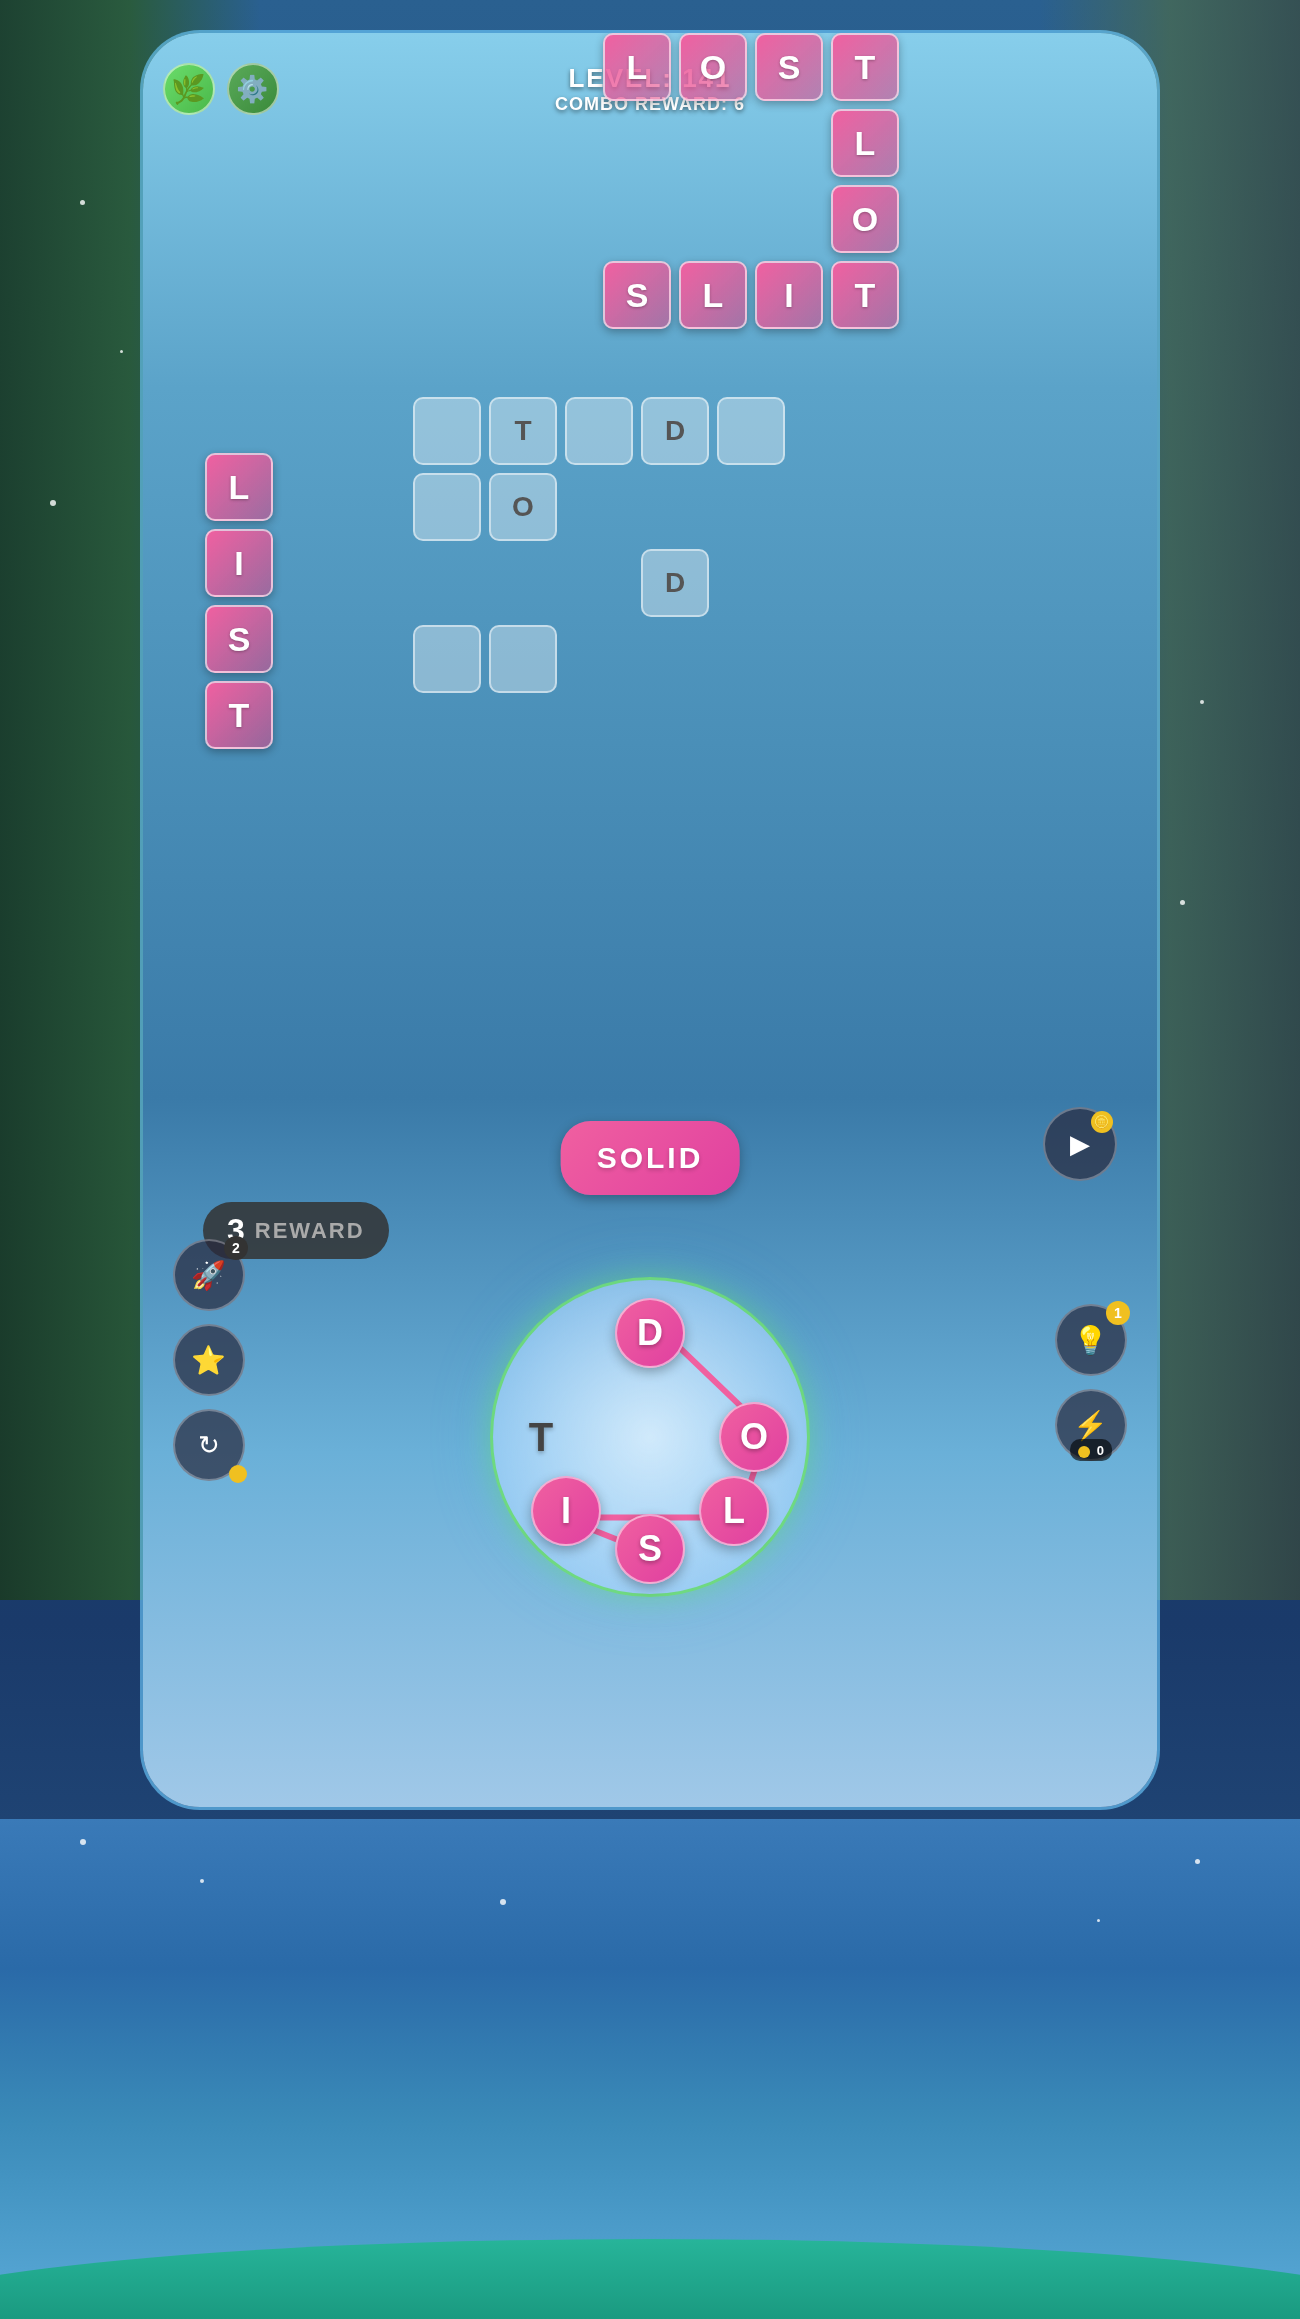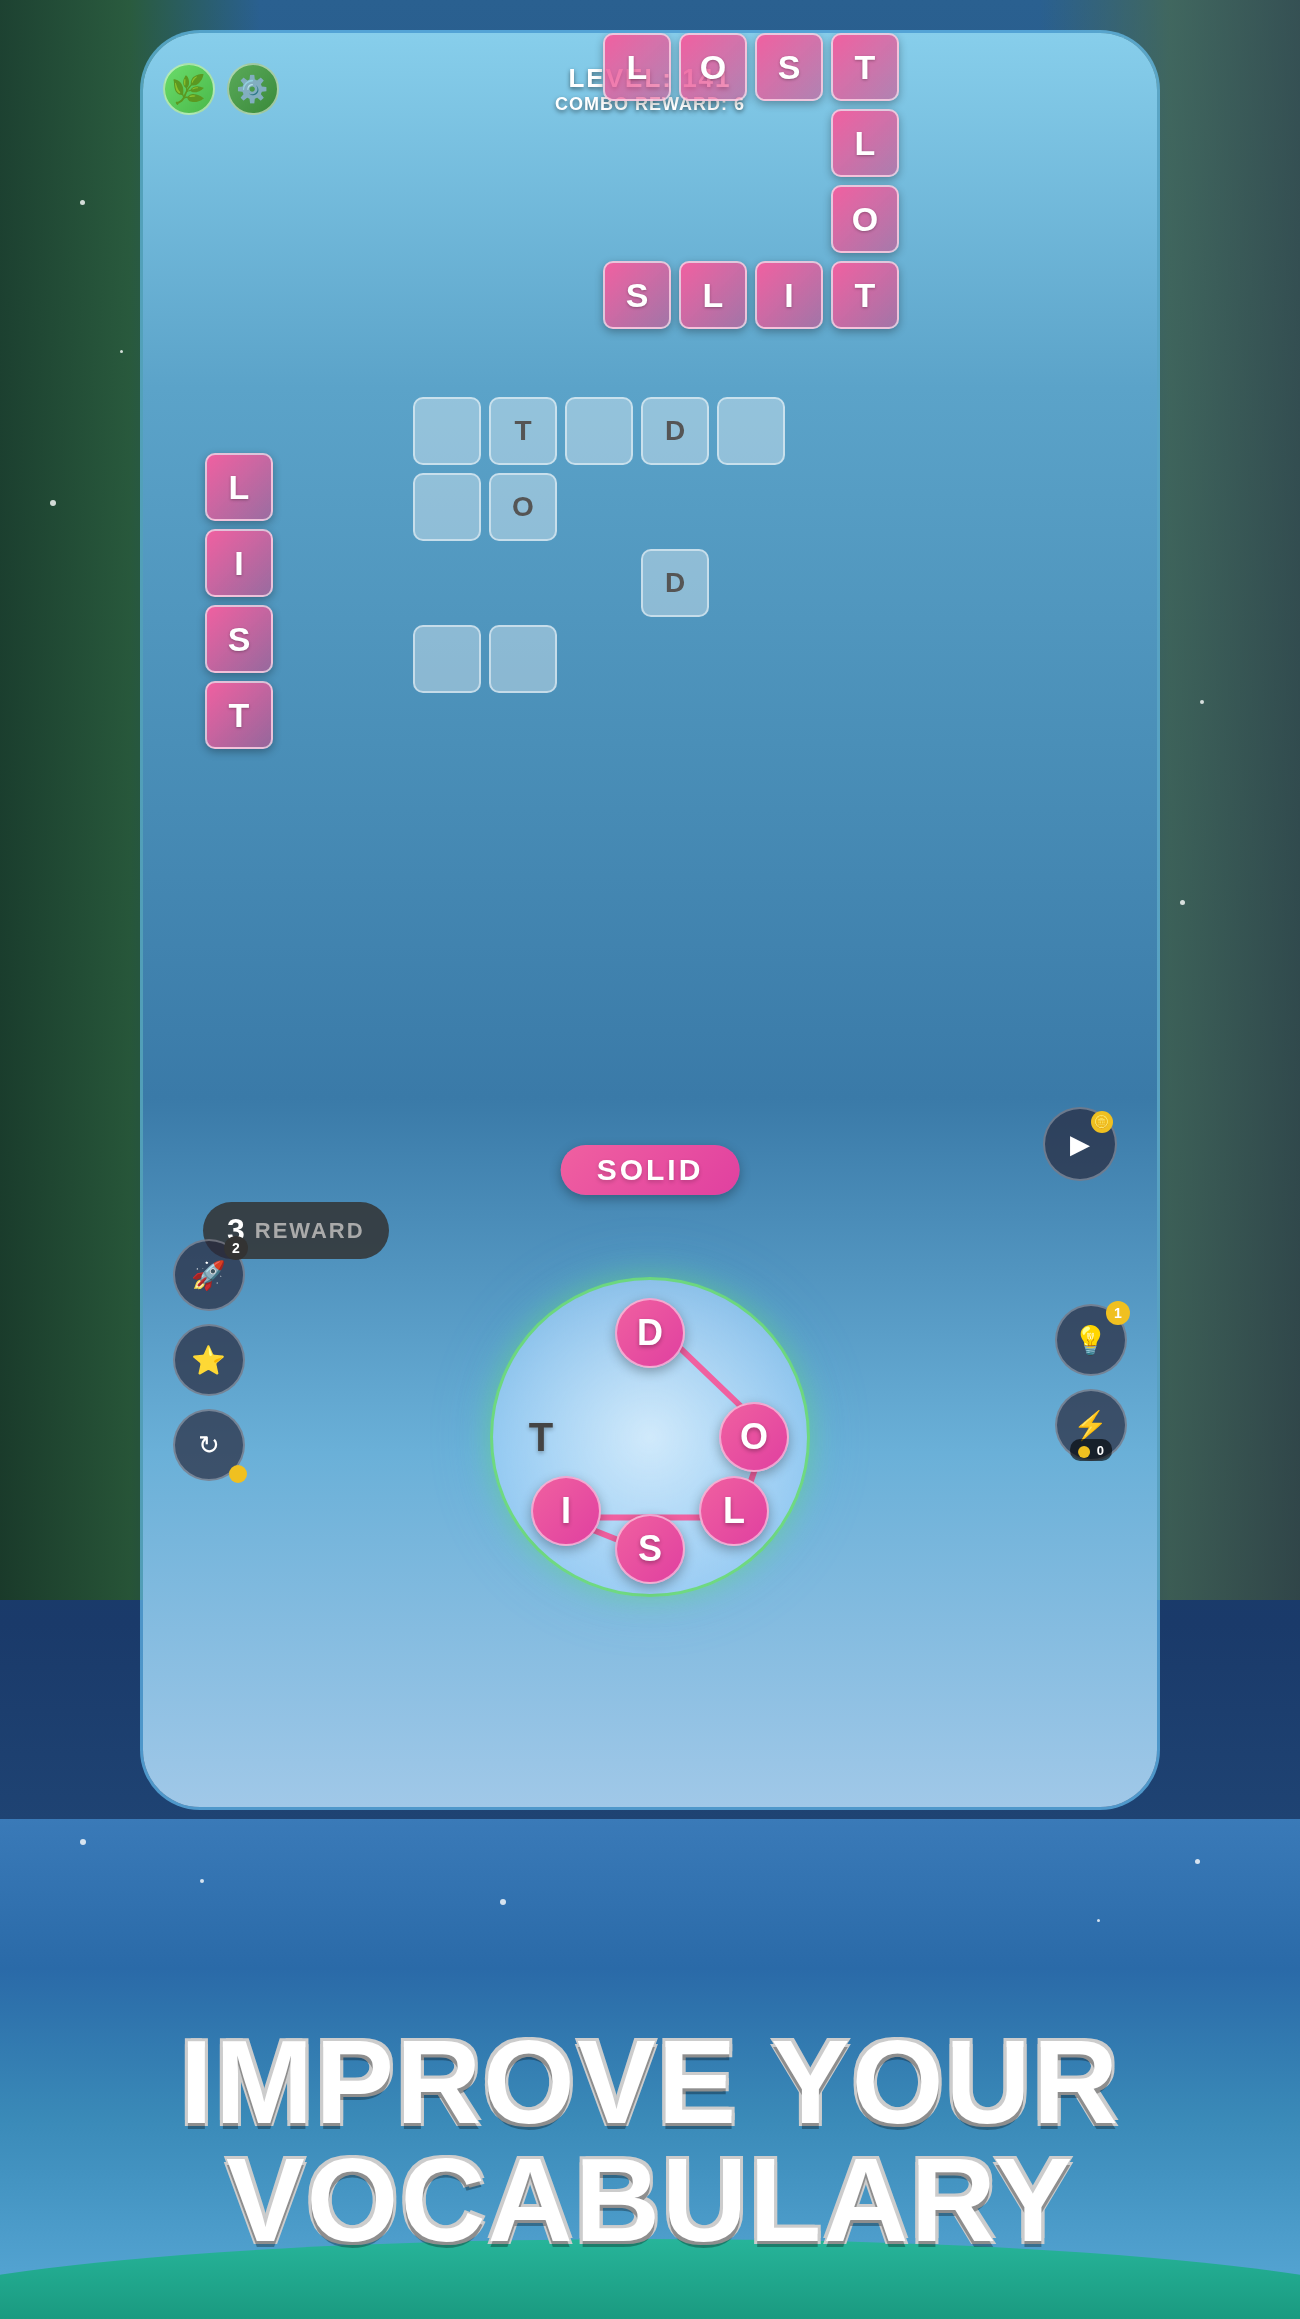--- a/index.html
+++ b/index.html
@@ -202,21 +202,21 @@
     }
 
     
     .word-display {
       position: absolute;
       bottom: 340px;
       left: 50%;
       transform: translateX(-50%);
       background: linear-gradient(135deg, #f060a0, #e040a0);
       border-radius: 30px;
-      padding: 8px 36px;
+      padding: 20px 36px;
       min-width: 160px;
       text-align: left;
       box-shadow: 0 4px 12px rgba(0,0,0,0.3);
     }
     .word-display-text {
       font-size: 30px;
       font-weight: 900;
       color: white;
       letter-spacing: 3px;
       text-shadow: 0 2px 4px rgba(0,0,0,0.2);
@@ -536,17 +536,13 @@
 <div class="bottom-section">
 
   <div class="dot" style="width:6px;height:6px;top:20px;left:80px;"></div>
   <div class="dot" style="width:4px;height:4px;top:60px;left:200px;"></div>
   <div class="dot" style="width:5px;height:5px;top:40px;right:100px;"></div>
   <div class="dot" style="width:3px;height:3px;top:100px;right:200px;"></div>
   <div class="dot" style="width:6px;height:6px;top:80px;left:500px;"></div>
 
   <div class="teal-wave"></div>
 
-  <div class="main-title">
-    <span class="title-line1">IMPROVE YOUR</span>
-    <span class="title-line2">VOCABULARY</span>
-  </div>
 </div>
 
 </body></html>

